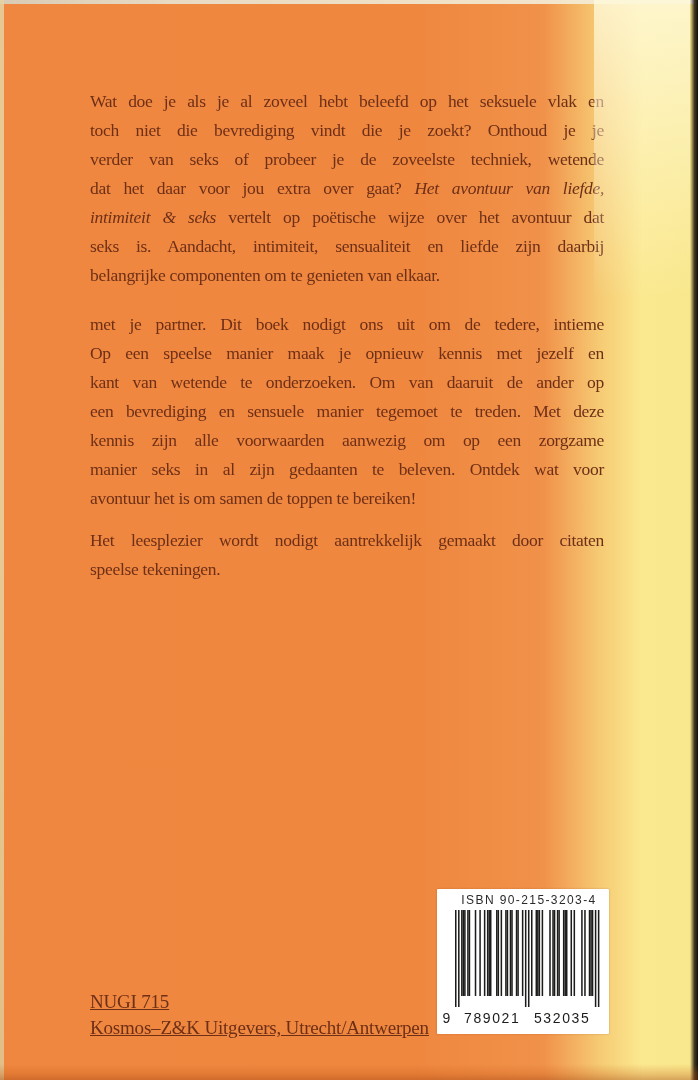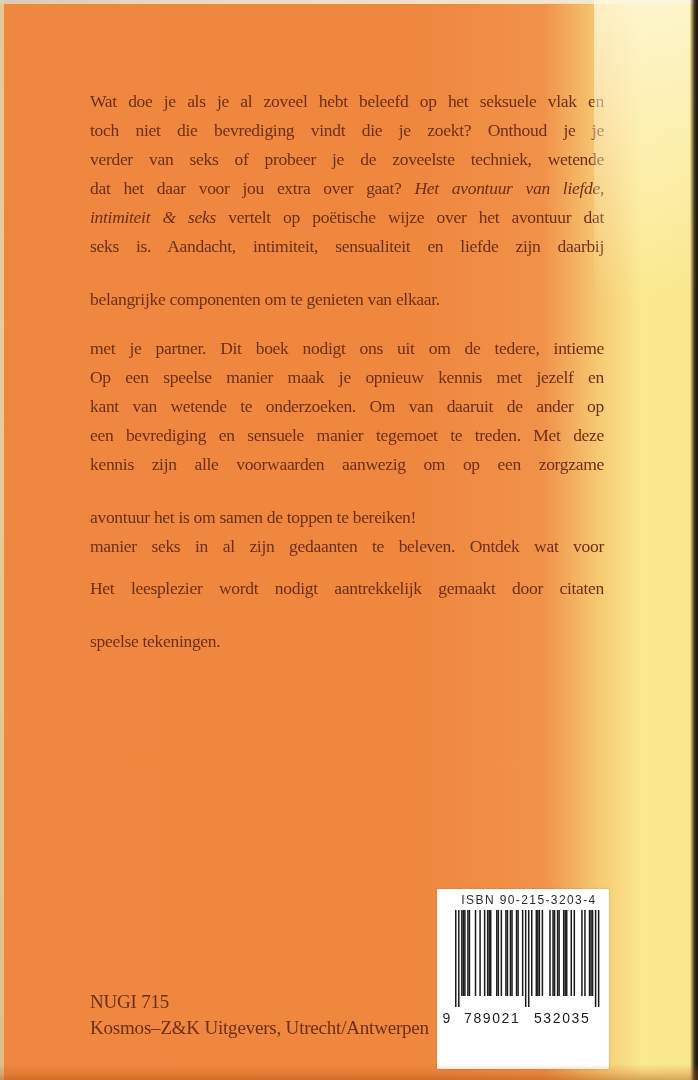--- a/index.html
+++ b/index.html
@@ -60,41 +60,42 @@
     top: 87px;
     width: 514px;
     color: var(--text-brown);
     font-size: 17.5px;
     line-height: 29px;
     letter-spacing: -0.3px;
   }
   .paragraph { margin-bottom: 20px; }
   .paragraph:nth-child(2) { margin-bottom: 13px; }
   .line { text-align: justify; text-align-last: justify; white-space: normal; }
-  .line.last { text-align: right; text-align-last: left; margin-top: 24px; }
+  .line.last { text-align: right; text-align-last: left; }
   .line em { font-style: italic; }
 
   
   .imprint {
     position: absolute;
     left: 90px;
     top: 989px;
     color: var(--text-brown);
     font-size: 19px;
     line-height: 26px;
     letter-spacing: -0.2px;
+    text-decoration: underline;
   }
 
   
   .barcode-panel {
     position: absolute;
     left: 437px;
     top: 889px;
     width: 172px;
-    height: 180px;
+    height: 145px;
     background: var(--barcode-bg);
     border-radius: 1px;
     box-shadow: 0 0 2px rgba(120,50,10,.35);
   }
   .isbn-label {
     margin-top: 4px;
     padding-left: 12px;
     text-align: center;
     font-family: "Liberation Sans", "DejaVu Sans", sans-serif;
     font-size: 12px;
@@ -118,22 +119,22 @@
         <div class="line"><em>intimiteit &amp; seks</em><span> vertelt op poëtische wijze over het avontuur dat</span></div>
         <div class="line"><span>seks is. Aandacht, intimiteit, sensualiteit en liefde zijn daarbij</span></div>
         <div class="line last"><span>belangrijke componenten om te genieten van elkaar.</span></div>
       </div>
       <div class="paragraph">
         <div class="line"><span>met je partner. Dit boek nodigt ons uit om de tedere, intieme</span></div>
         <div class="line"><span>Op een speelse manier maak je opnieuw kennis met jezelf en</span></div>
         <div class="line"><span>kant van wetende te onderzoeken. Om van daaruit de ander op</span></div>
         <div class="line"><span>een bevrediging en sensuele manier tegemoet te treden. Met deze</span></div>
         <div class="line"><span>kennis zijn alle voorwaarden aanwezig om op een zorgzame</span></div>
+        <div class="line"><span>manier seks in al zijn gedaanten te beleven. Ontdek wat voor</span></div>
         <div class="line last"><span>avontuur het is om samen de toppen te bereiken!</span></div>
-        <div class="line"><span>manier seks in al zijn gedaanten te beleven. Ontdek wat voor</span></div>
       </div>
       <div class="paragraph">
         <div class="line"><span>Het leesplezier wordt nodigt aantrekkelijk gemaakt door citaten</span></div>
         <div class="line last"><span>speelse tekeningen.</span></div>
       </div>
     </div>
 
   <div class="imprint">
     <div>NUGI 715</div>
     <div>Kosmos–Z&amp;K Uitgevers, Utrecht/Antwerpen</div>

